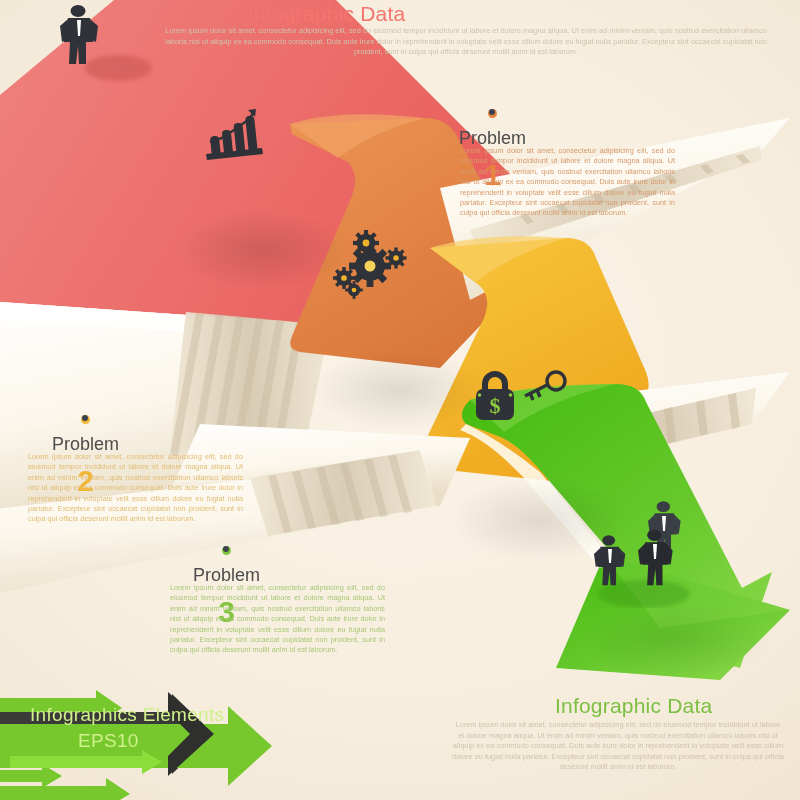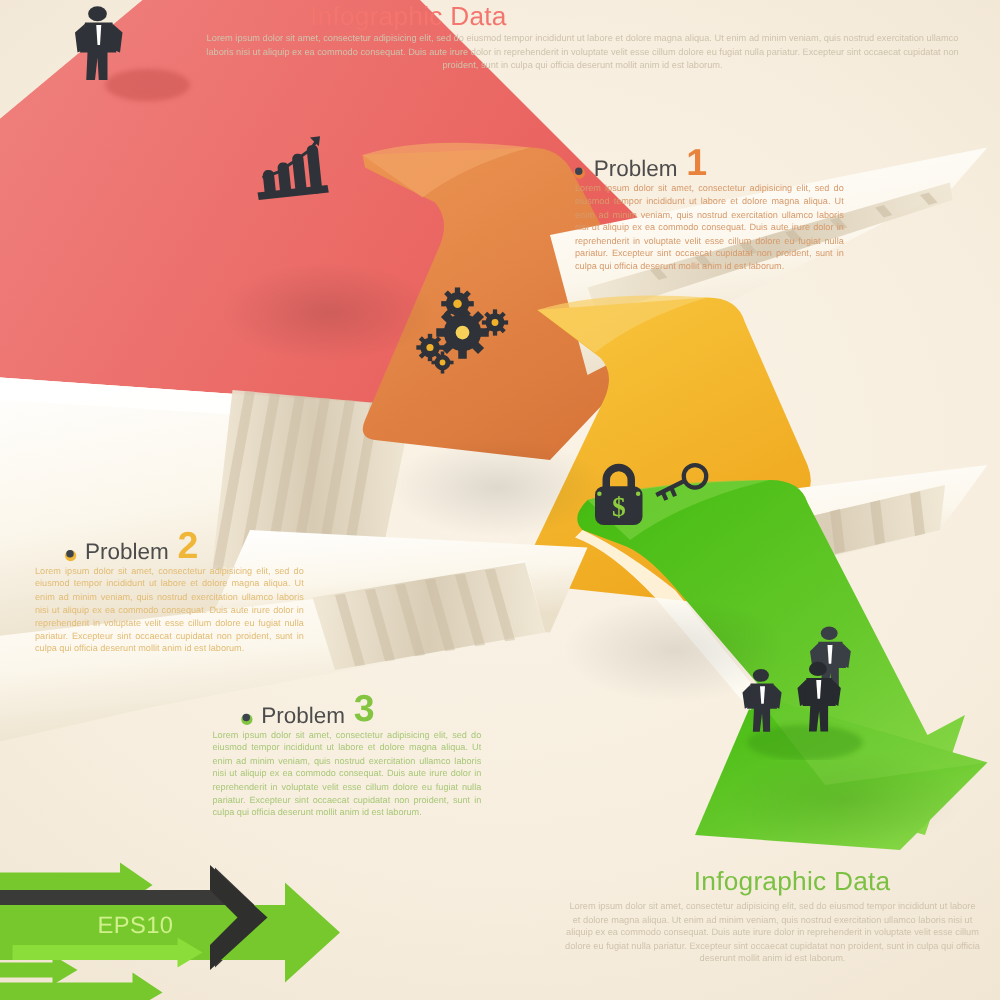--- a/index.html
+++ b/index.html
@@ -26,22 +26,23 @@
   .title.green{color:#7BC043;}
   .body-copy{
     position:absolute;
     font-size:7.4px;
     line-height:10.6px;
     text-align:justify;
   }
   .body-copy.faint{color:#CFC3AC;text-align:center;}
   .prob-head{
     position:absolute;
-    display:flex;align-items:flex-end;gap:7px;
+    display:flex;align-items:center;gap:7px;
     white-space:nowrap;
+    flex-direction:column;
   }
   .prob-dot{
     width:9px;height:9px;border-radius:50%;
     position:relative;top:-3px;display:inline-block;
   }
   .prob-dot::after{
     content:"";position:absolute;left:1px;top:0px;
     width:6px;height:6px;border-radius:50%;
     background:#3C4250;
   }
@@ -417,16 +418,17 @@
       </g>
 
       <polygon points="0,22 172,22 172,4 214,44 172,84 172,66 0,66" fill="#3A3A38"></polygon>
 
       <polygon points="0,34 228,34 228,16 272,56 228,96 228,78 0,78" fill="#76C82D"></polygon>
 
       <polygon points="168,2 214,44 168,86 168,66 190,44 168,22" fill="#2F2F2D"></polygon>
 
       <polygon points="10,66 142,66 142,60 162,72 142,84 142,78 10,78" fill="#8BDD3A"></polygon>
     </svg>
+    <div class="banner-txt" style="left:30px;top:14px;">Infographics Elements</div>
     <div class="banner-txt" style="left:78px;top:40px;">EPS10</div>
   </div>
 
 </div>
 
 </body></html>

